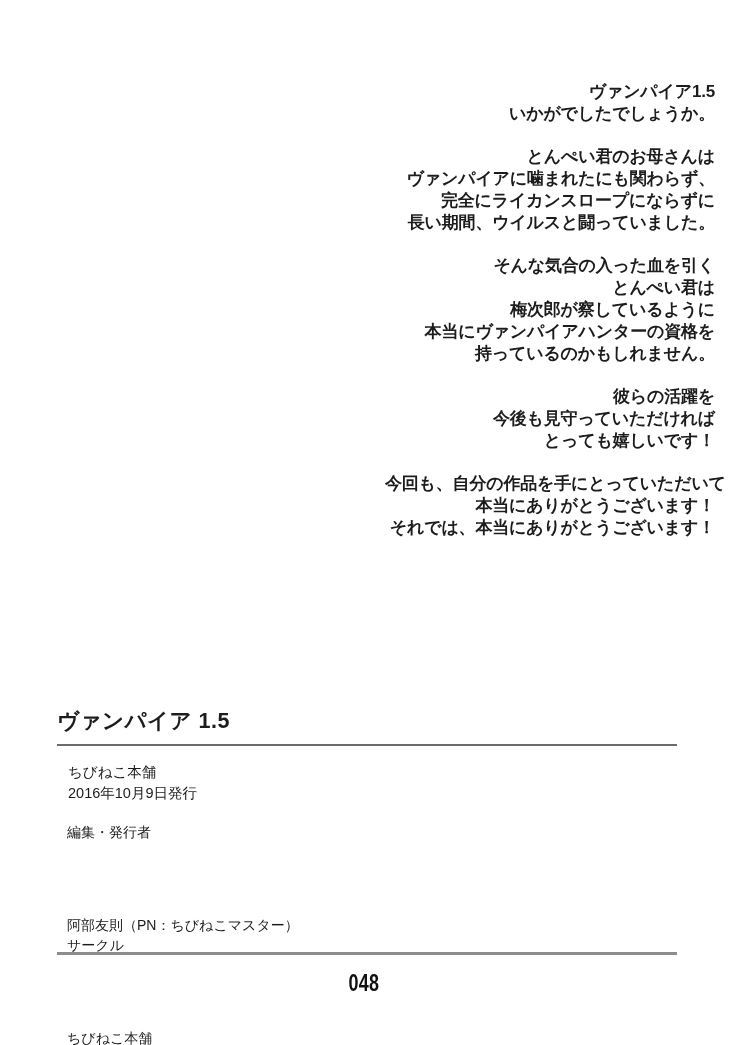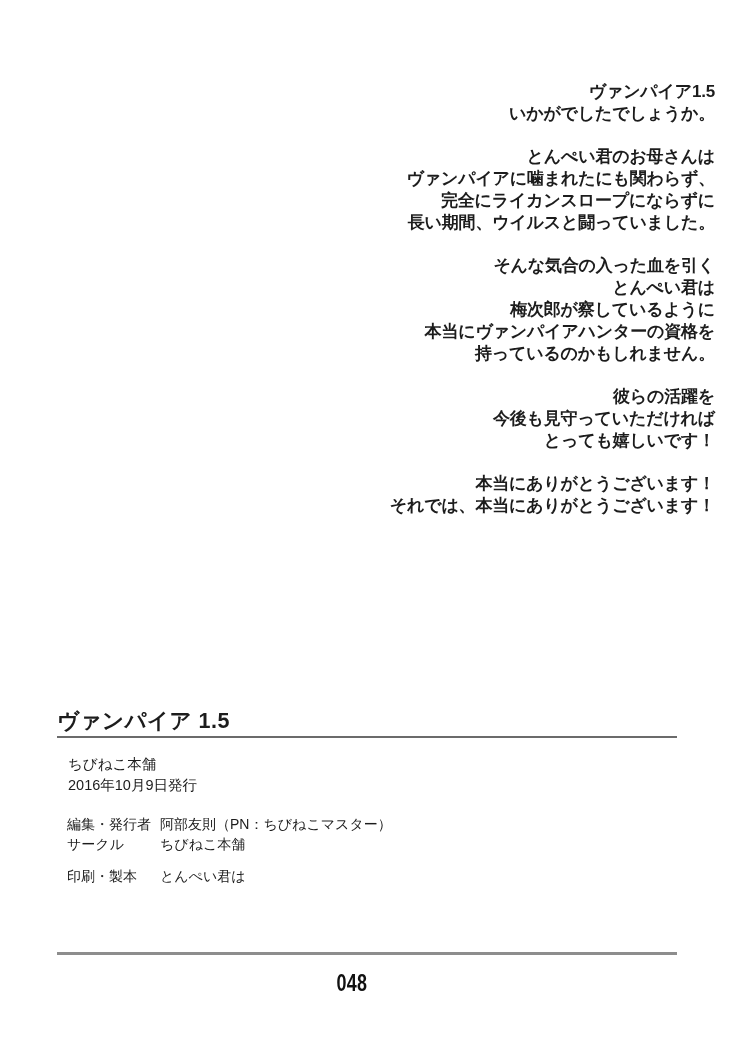--- a/index.html
+++ b/index.html
@@ -41,21 +41,21 @@
   .colophon {
     position: absolute;
     left: 57px;
     top: 709px;
     width: 620px;
   }
   .colophon-title {
     font-size: 21.5px;
     font-weight: 800;
     letter-spacing: 0.5px;
-    padding-bottom: 3px;
+    padding-bottom: 11px;
     border-bottom: 2px solid var(--rule-title-color, #6b6b6b);
     line-height: 24px;
     margin: 0;
   }
   .colophon-subtitle {
     margin-top: 4px;
     font-size: 11.5px;
     font-weight: 800;
     letter-spacing: 0.4px;
     line-height: 14px;
@@ -72,20 +72,21 @@
     padding-left: 10px;
     font-size: 14px;
     font-weight: 500;
   }
   .credit-group + .credit-group {
     margin-top: 13px;
   }
   .credit-row {
     display: flex;
     line-height: 19.5px;
+    flex-direction: column;
   }
   .credit-label {
     width: 93px;
     flex: 0 0 93px;
   }
   .credit-value {
     flex: 1 1 auto;
   }
 
   
@@ -98,20 +99,21 @@
     background: var(--rule-bottom-color, #8d8d8d);
   }
 
   
   .page-number-wrap {
     position: absolute;
     left: 0;
     top: 970px;
     width: 704px;
     text-align: center;
+    padding-left: 12px;
   }
   .page-number {
     display: inline-block;
     font-size: 23px;
     font-weight: 900;
     letter-spacing: 0.5px;
     transform: scaleX(0.78);
     transform-origin: center;
     color: #111111;
   }
@@ -136,20 +138,21 @@
       <div class="line">梅次郎が察しているように</div>
       <div class="line">本当にヴァンパイアハンターの資格を</div>
       <div class="line">持っているのかもしれません。</div>
     </div>
     <div class="para">
       <div class="line">彼らの活躍を</div>
       <div class="line">今後も見守っていただければ</div>
       <div class="line">とっても嬉しいです！</div>
     </div>
     <div class="para">
+      <div class="line">今回も、自分の作品を手にとっていただいて</div>
       <div class="line">本当にありがとうございます！</div>
       <div class="line">それでは、本当にありがとうございます！</div>
     </div>
   </div>
 
 <div class="colophon">
   <div class="colophon-title">ヴァンパイア 1.5</div>
   <div class="publisher-block">
     <div>ちびねこ本舗</div>
     <div>2016年10月9日発行</div>

